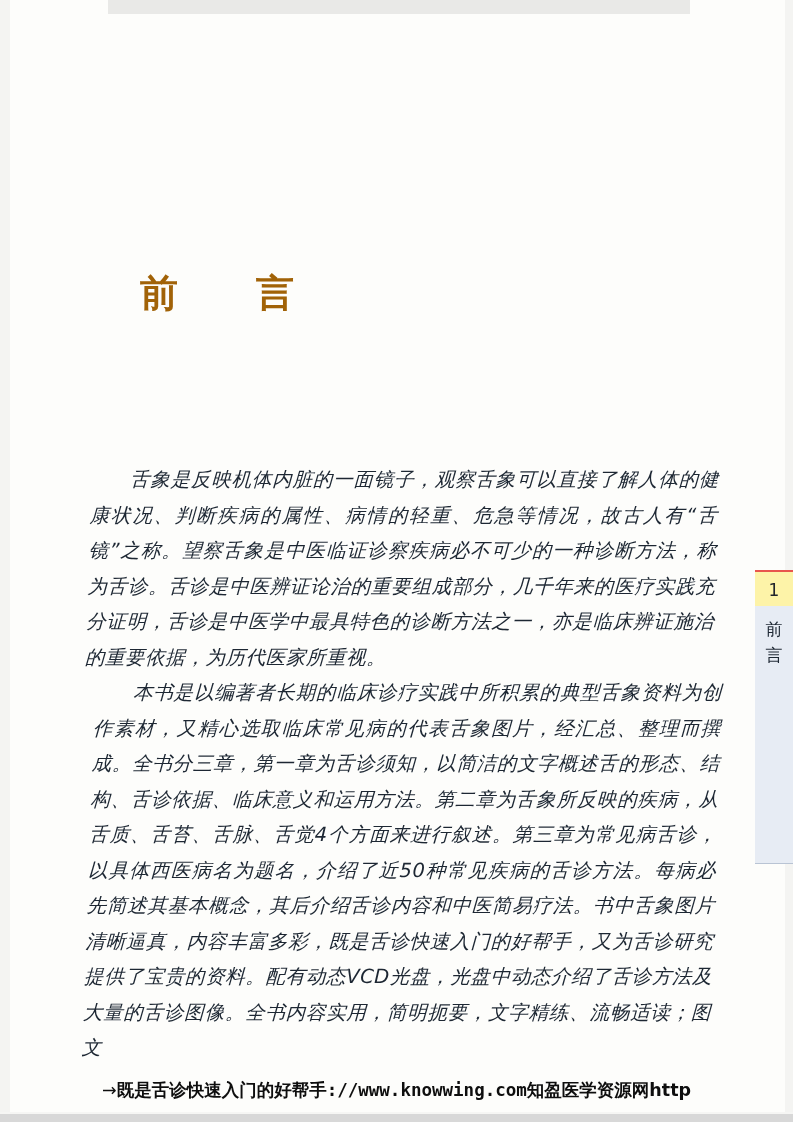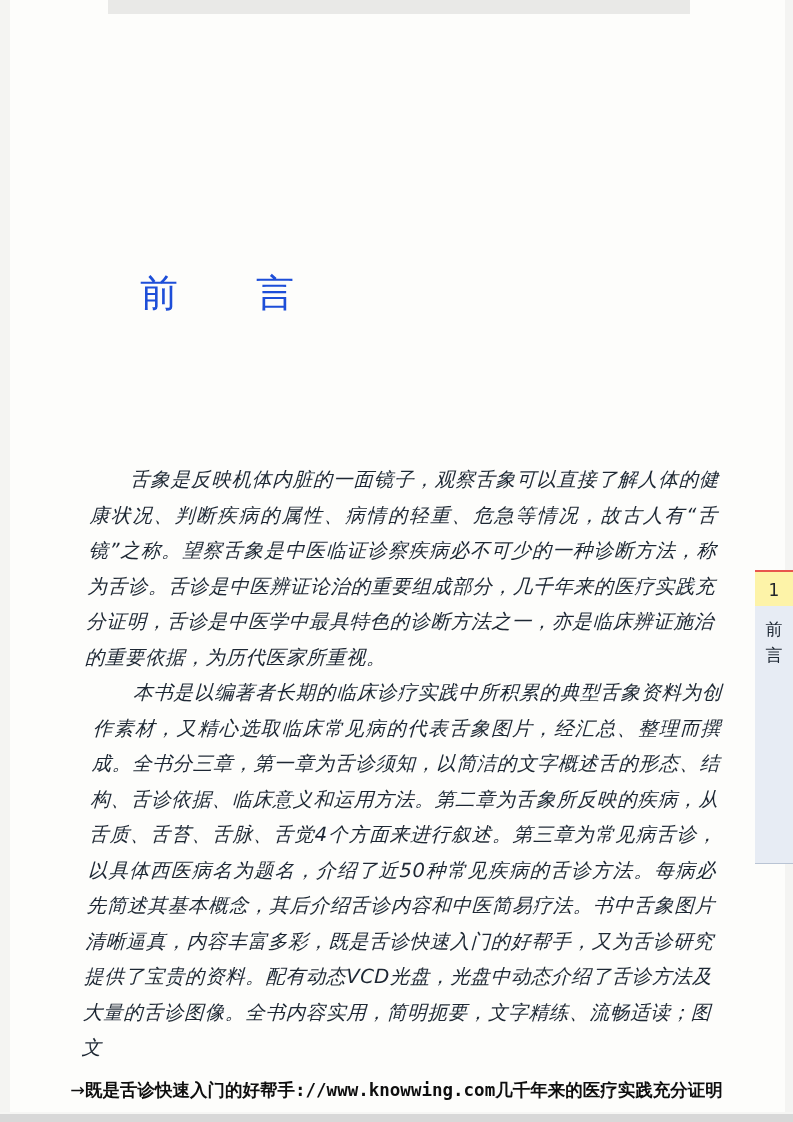--- a/index.html
+++ b/index.html
@@ -60,22 +60,22 @@
   }
 
   
   .doc-heading {
     position: absolute;
     left: 140px;
     top: 268px;
     font-family: "Liberation Serif", serif;
     font-size: 38px;
     letter-spacing: 20px;
-    color: #1d4ed8;
-    font-weight: 400;
+    color: #a16207;
+    font-weight: 700;
   }
 
   
   .body-block {
     position: absolute;
     left: 88px;
     top: 462px;
     width: 628px;
     color: #1d2733;
     font-size: 19.5px;
@@ -188,17 +188,17 @@
 
   <div class="page-tab">
     <div class="tab-num-box">1</div>
     <div class="tab-label-box">
       <span>前</span>
       <span>言</span>
     </div>
   </div>
 
   <div class="footer-watermark">
-    <span class="arrow">→</span><span>既是舌诊快速入门的好帮手://www.knowwing.com</span><span class="tail">几千年来的医疗实践充分证明</span>
+    <span class="arrow">→</span><span>既是舌诊快速入门的好帮手://www.knowwing.com</span><span class="tail">知盈医学资源网http</span>
   </div>
 
   <div class="viewer-strip"></div>
 </div>
 
 </body></html>

